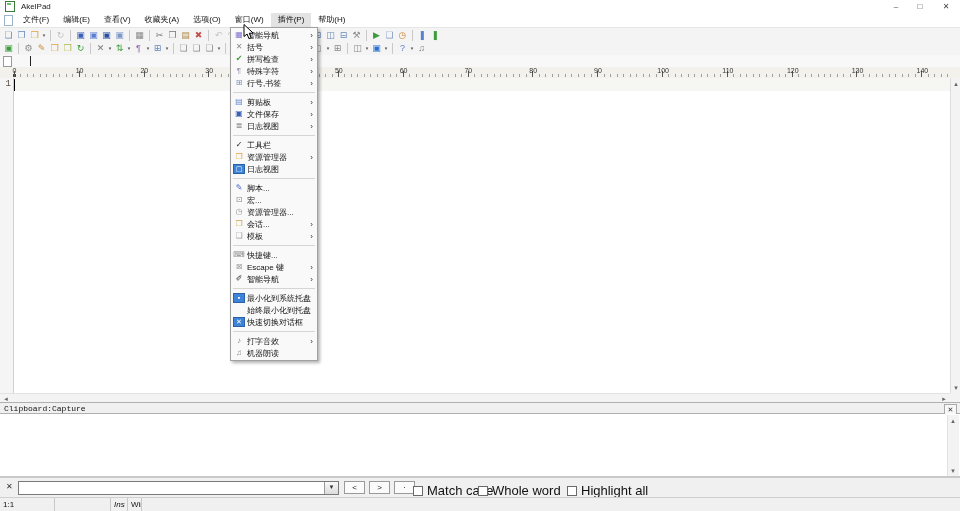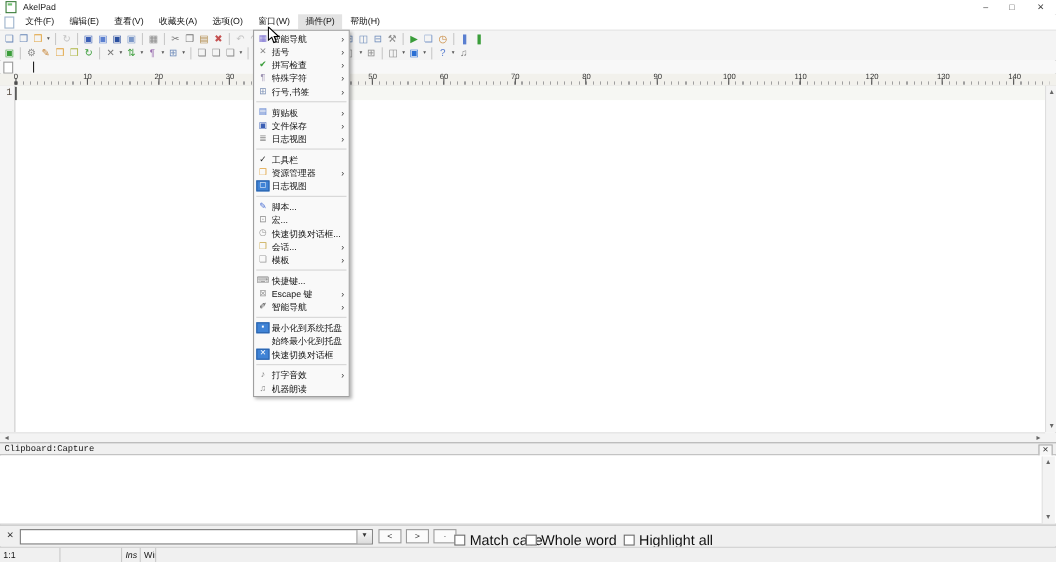--- a/index.html
+++ b/index.html
@@ -458,21 +458,21 @@
     <div class="m-item">
       <span class="m-ico" style="color: rgb(74, 111, 212);">✎</span>
       <span class="m-label">脚本...</span>
     </div>
     <div class="m-item">
       <span class="m-ico" style="color: rgb(138, 138, 138);">⊡</span>
       <span class="m-label">宏...</span>
     </div>
     <div class="m-item">
       <span class="m-ico" style="color: rgb(153, 153, 153);">◷</span>
-      <span class="m-label">快速切换对话框...</span>
+      <span class="m-label">资源管理器...</span>
     </div>
     <div class="m-item">
       <span class="m-ico" style="color: rgb(200, 168, 74);">❒</span>
       <span class="m-label">会话...</span>
       <span class="m-arrow">›</span>
     </div>
     <div class="m-item">
       <span class="m-ico" style="color: rgb(154, 154, 154);">❏</span>
       <span class="m-label">模板</span>
       <span class="m-arrow">›</span>

